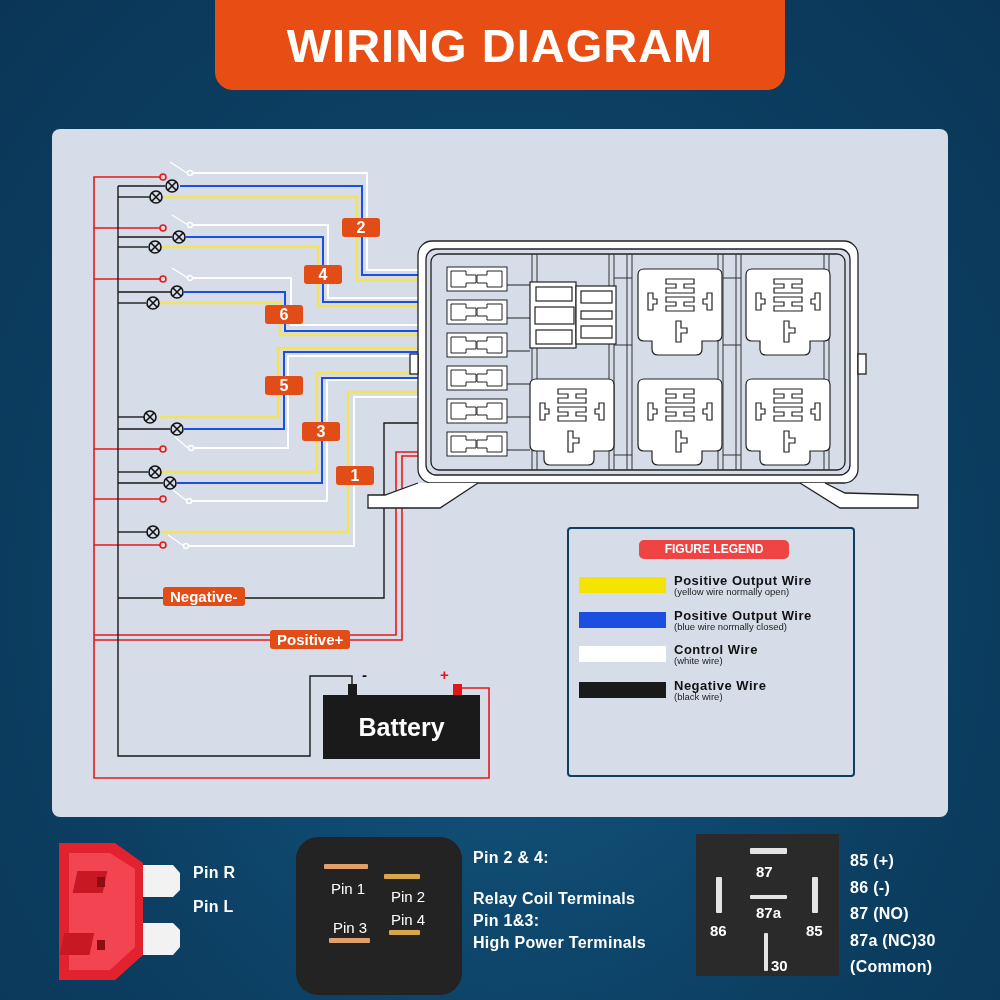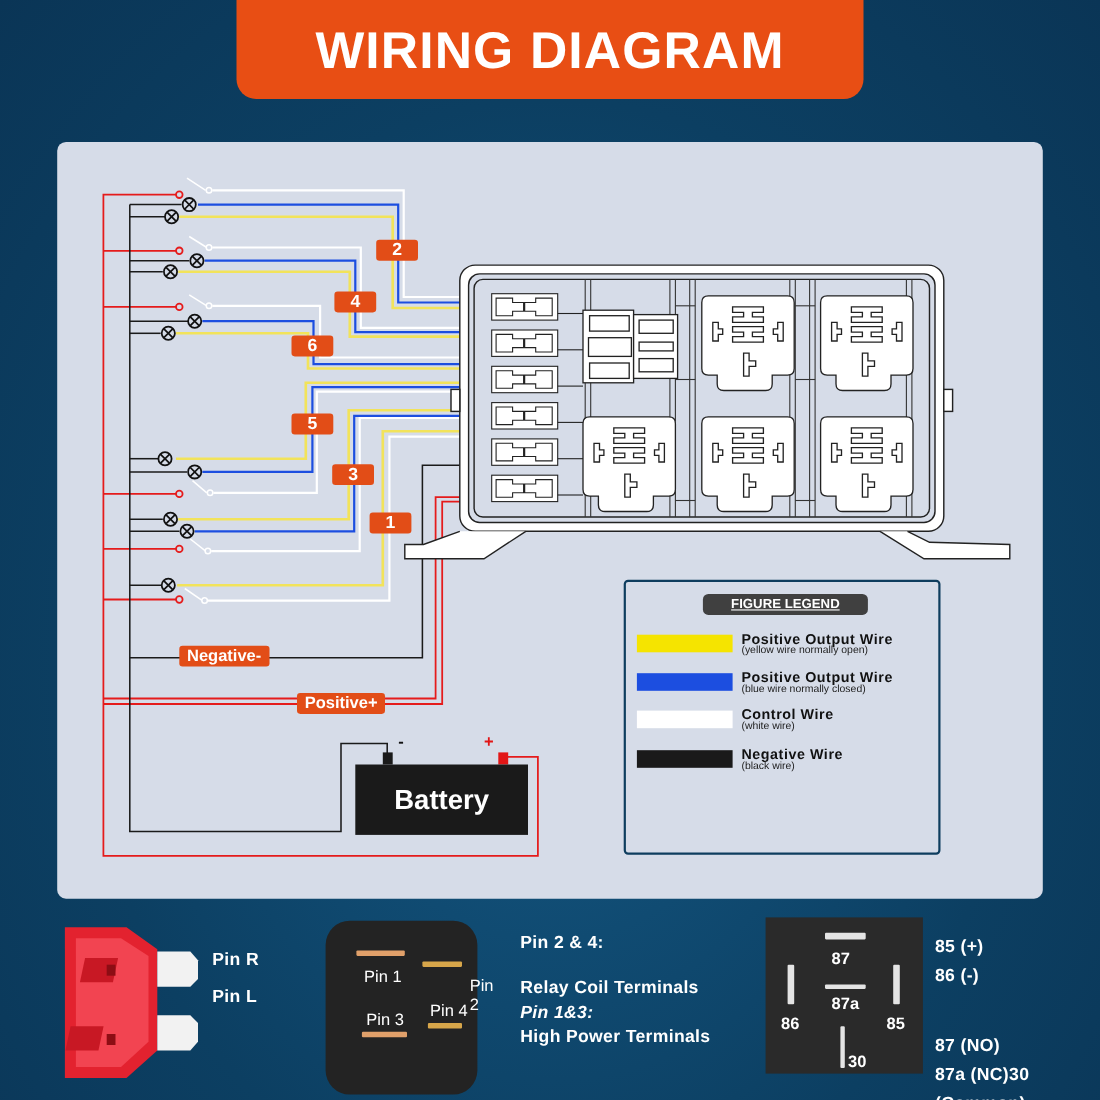--- a/index.html
+++ b/index.html
@@ -7,28 +7,28 @@
   .bg-pattern{position:absolute;inset:0;background:radial-gradient(ellipse at 50% 60%,#145782 0%,#0c3f62 60%,#0a3556 100%);}
   .title-banner{position:absolute;left:215px;top:-10px;width:570px;height:100px;background:#e84e14;border-radius:0 0 18px 18px;display:flex;align-items:center;justify-content:center;padding-top:10px;box-sizing:border-box;}
   .title-text{color:#fff;font-weight:bold;font-size:47px;letter-spacing:1px;}
   .panel{position:absolute;left:52px;top:129px;width:896px;height:688px;background:#d6dce8;border-radius:8px;}
   svg.wires{position:absolute;left:0;top:0;}
   .tag{position:absolute;background:#e24d17;color:#fff;font-weight:bold;border-radius:3px;text-align:center;}
   .num-tag{width:38px;height:19px;font-size:16px;line-height:19px;}
   .word-tag{height:19px;font-size:15px;line-height:19px;padding:0 7px;}
   .battery{position:absolute;left:323px;top:695px;width:157px;height:64px;background:#1a1a1a;color:#fff;font-weight:bold;font-size:25px;display:flex;align-items:center;justify-content:center;}
   .legend{position:absolute;left:567px;top:527px;width:288px;height:250px;border:2px solid #0e3d5e;border-radius:4px;box-sizing:border-box;background:#d6dce8;}
-  .legend-title{position:absolute;left:70px;top:11px;width:150px;height:19px;background:#404040;color:#fff;font-weight:bold;font-size:12px;line-height:19px;text-align:center;border-radius:5px;text-decoration:underline;}
+  .legend-title{position:absolute;left:70px;top:11px;width:150px;height:19px;background:#ef4444;color:#fff;font-weight:bold;font-size:12px;line-height:19px;text-align:center;border-radius:5px;}
   .legend-row{position:absolute;left:10px;width:270px;height:30px;}
   .swatch{position:absolute;left:0;top:4px;width:87px;height:16px;}
   .legend-label{position:absolute;left:95px;top:0;font-size:13px;color:#111;font-weight:bold;letter-spacing:.5px;white-space:nowrap;}
   .legend-sub{position:absolute;left:95px;top:13px;font-size:9.5px;color:#222;white-space:nowrap;}
   .load-icon{position:absolute;left:34px;top:1px;width:20px;height:20px;}
   .bottom-text{position:absolute;color:#fff;font-weight:bold;font-size:16px;white-space:nowrap;letter-spacing:.3px;}
-  .relay-photo{position:absolute;left:296px;top:837px;width:138px;height:158px;background:#232323;border-radius:22px;}
+  .relay-photo{position:absolute;left:296px;top:837px;width:166px;height:158px;background:#232323;border-radius:22px;}
   .pin-bar{position:absolute;height:5px;border-radius:1px;}
   .pin-lbl{position:absolute;color:#fff;font-size:15px;}
   .relay2{position:absolute;left:696px;top:834px;width:143px;height:142px;background:#2a2a2a;}
   .r2lbl{position:absolute;color:#fff;font-weight:bold;font-size:15px;}
   .r2pin{position:absolute;background:#e4e4e4;border-radius:1px;}
 </style>
 </head>
 <body>
 
 <div class="bg-pattern"></div>
@@ -339,40 +339,40 @@
 </svg>
 <span class="bottom-text" style="left:193px;top:864px;">Pin R</span>
 <span class="bottom-text" style="left:193px;top:898px;">Pin L</span>
 
 <div class="relay-photo">
   <div class="pin-bar" style="left:28px;top:27px;width:44px;background:#e0a06a;"></div>
   <div class="pin-bar" style="left:88px;top:37px;width:36px;background:#d7a64a;"></div>
   <div class="pin-bar" style="left:33px;top:101px;width:41px;background:#e0a06a;"></div>
   <div class="pin-bar" style="left:93px;top:93px;width:31px;background:#d7a64a;"></div>
   <span class="pin-lbl" style="left:35px;top:43px;">Pin 1</span>
-  <span class="pin-lbl" style="left:95px;top:51px;margin-left:36px;">Pin 2</span>
+  <span class="pin-lbl" style="left:95px;top:51px;">Pin 2</span>
   <span class="pin-lbl" style="left:37px;top:82px;">Pin 3</span>
   <span class="pin-lbl" style="left:95px;top:74px;">Pin 4</span>
 </div>
 <span class="bottom-text" style="left:473px;top:849px;">Pin 2 &amp; 4:</span>
 <span class="bottom-text" style="left:473px;top:890px;">Relay Coil Terminals</span>
-<span class="bottom-text" style="left:473px;top:912px;font-style:italic;">Pin 1&amp;3:</span>
+<span class="bottom-text" style="left:473px;top:912px;">Pin 1&amp;3:</span>
 <span class="bottom-text" style="left:473px;top:934px;">High Power Terminals</span>
 
 <div class="relay2">
   <div class="r2pin" style="left:54px;top:14px;width:37px;height:6px;"></div>
   <div class="r2pin" style="left:54px;top:61px;width:37px;height:4px;"></div>
   <div class="r2pin" style="left:20px;top:43px;width:6px;height:36px;"></div>
   <div class="r2pin" style="left:116px;top:43px;width:6px;height:36px;"></div>
   <div class="r2pin" style="left:68px;top:99px;width:4px;height:38px;"></div>
   <span class="r2lbl" style="left:60px;top:29px;">87</span>
   <span class="r2lbl" style="left:60px;top:70px;">87a</span>
   <span class="r2lbl" style="left:14px;top:88px;">86</span>
   <span class="r2lbl" style="left:110px;top:88px;">85</span>
   <span class="r2lbl" style="left:75px;top:123px;">30</span>
 </div>
 <div style="position:absolute;left:850px;top:848px;">
   <div class="bottom-text" style="position:static;line-height:26.5px;">85 (+)</div>
   <div class="bottom-text" style="position:static;line-height:26.5px;">86 (-)</div>
-  <div class="bottom-text" style="position:static;line-height:26.5px;margin-top:37px;">87 (NO)</div>
+  <div class="bottom-text" style="position:static;line-height:26.5px;">87 (NO)</div>
   <div class="bottom-text" style="position:static;line-height:26.5px;">87a (NC)30</div>
   <div class="bottom-text" style="position:static;line-height:26.5px;">(Common)</div>
 </div>
 
 </body></html>

